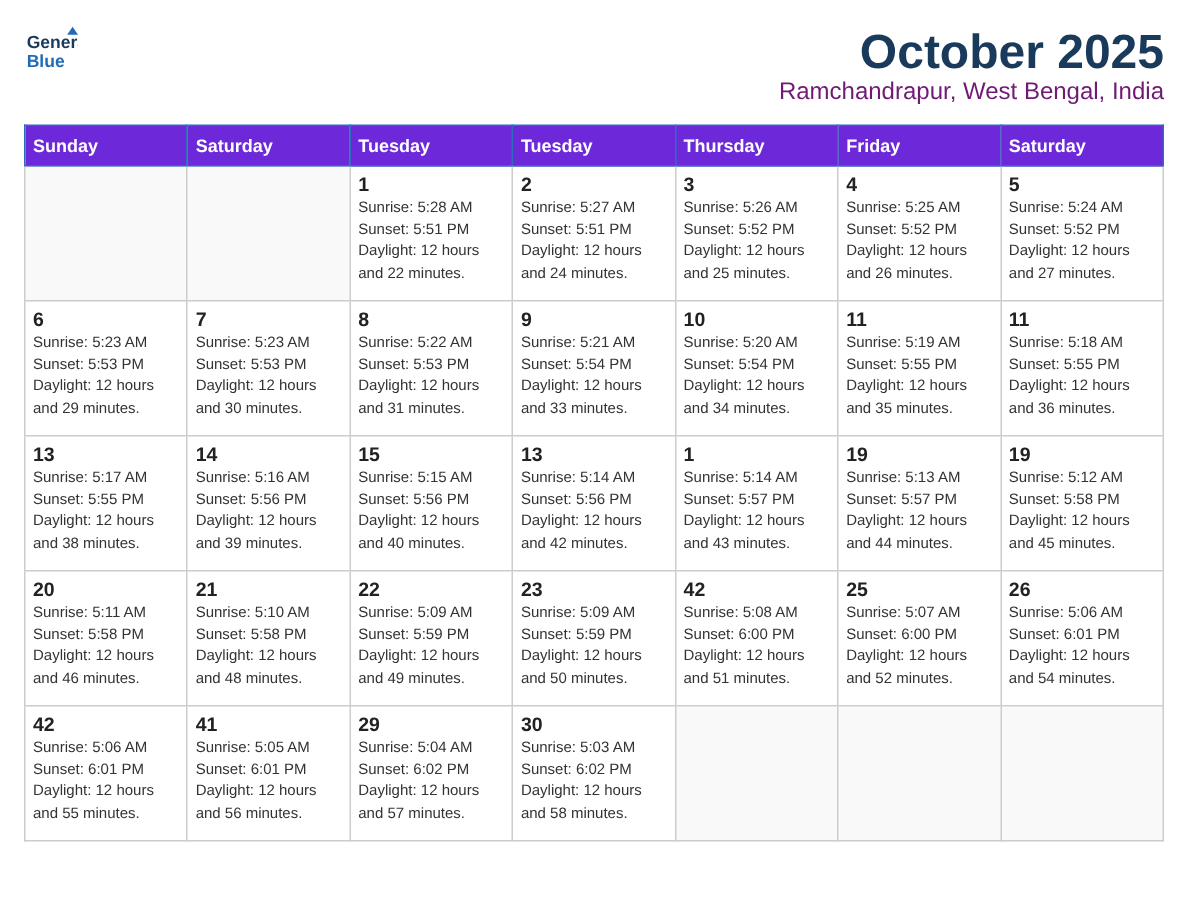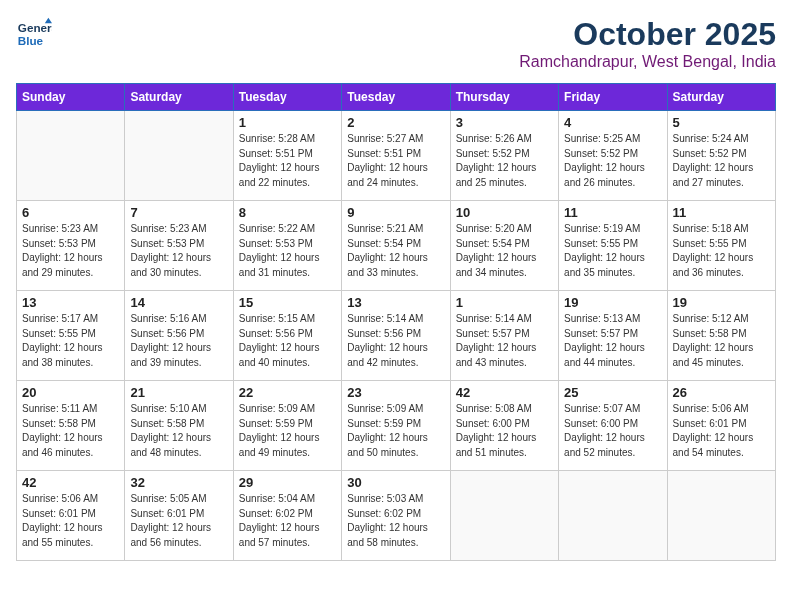--- a/index.html
+++ b/index.html
@@ -219,21 +219,21 @@
           <span class="day-number">26</span>
           <div class="day-info">Sunrise: 5:06 AM<br>Sunset: 6:01 PM<br>Daylight: 12 hours and 54 minutes.</div>
         </td>
       </tr>
       <tr>
         <td>
           <span class="day-number">42</span>
           <div class="day-info">Sunrise: 5:06 AM<br>Sunset: 6:01 PM<br>Daylight: 12 hours and 55 minutes.</div>
         </td>
         <td>
-          <span class="day-number">32</span>
+          <span class="day-number">41</span>
           <div class="day-info">Sunrise: 5:05 AM<br>Sunset: 6:01 PM<br>Daylight: 12 hours and 56 minutes.</div>
         </td>
         <td>
           <span class="day-number">29</span>
           <div class="day-info">Sunrise: 5:04 AM<br>Sunset: 6:02 PM<br>Daylight: 12 hours and 57 minutes.</div>
         </td>
         <td>
           <span class="day-number">30</span>
           <div class="day-info">Sunrise: 5:03 AM<br>Sunset: 6:02 PM<br>Daylight: 12 hours and 58 minutes.</div>
         </td>

